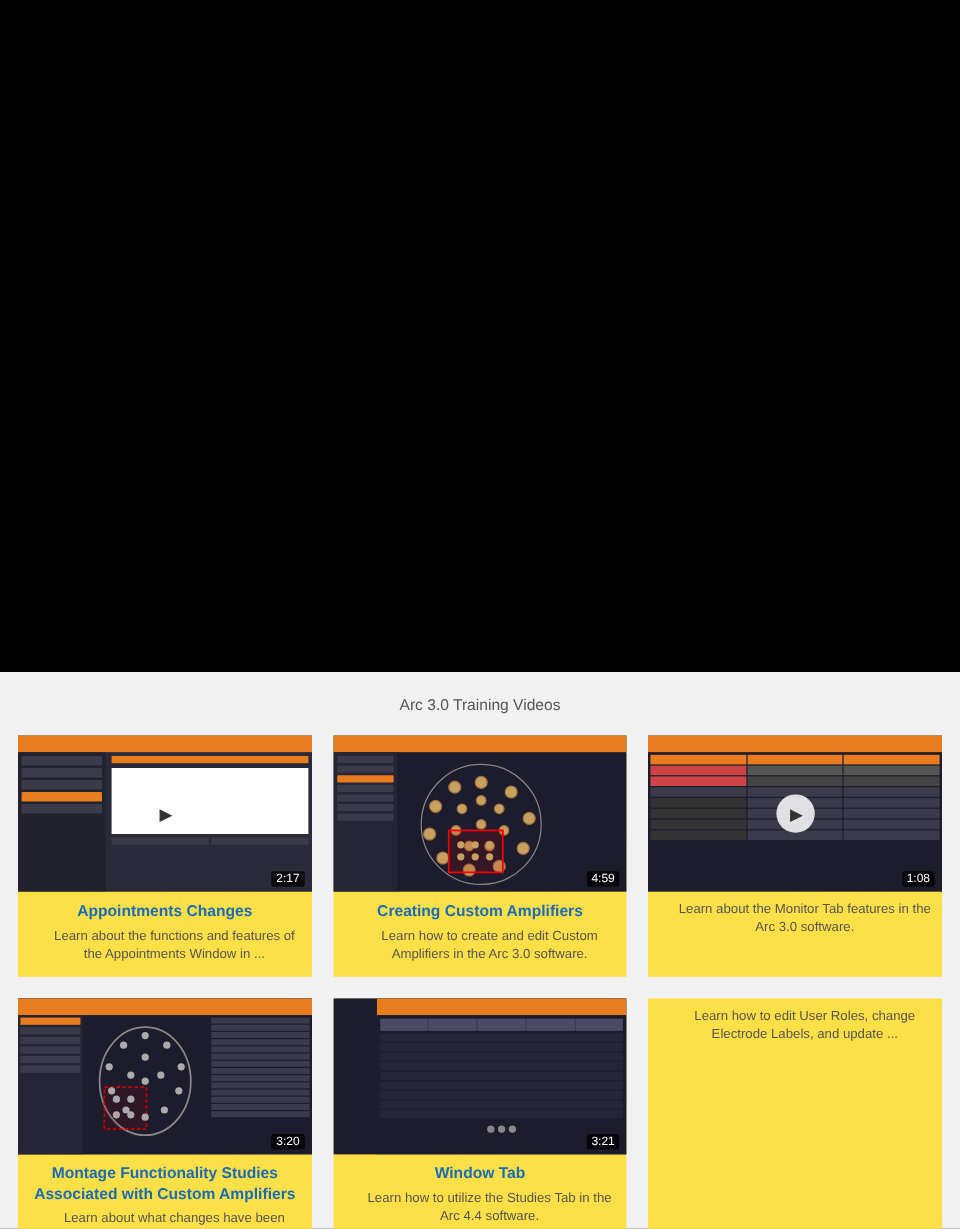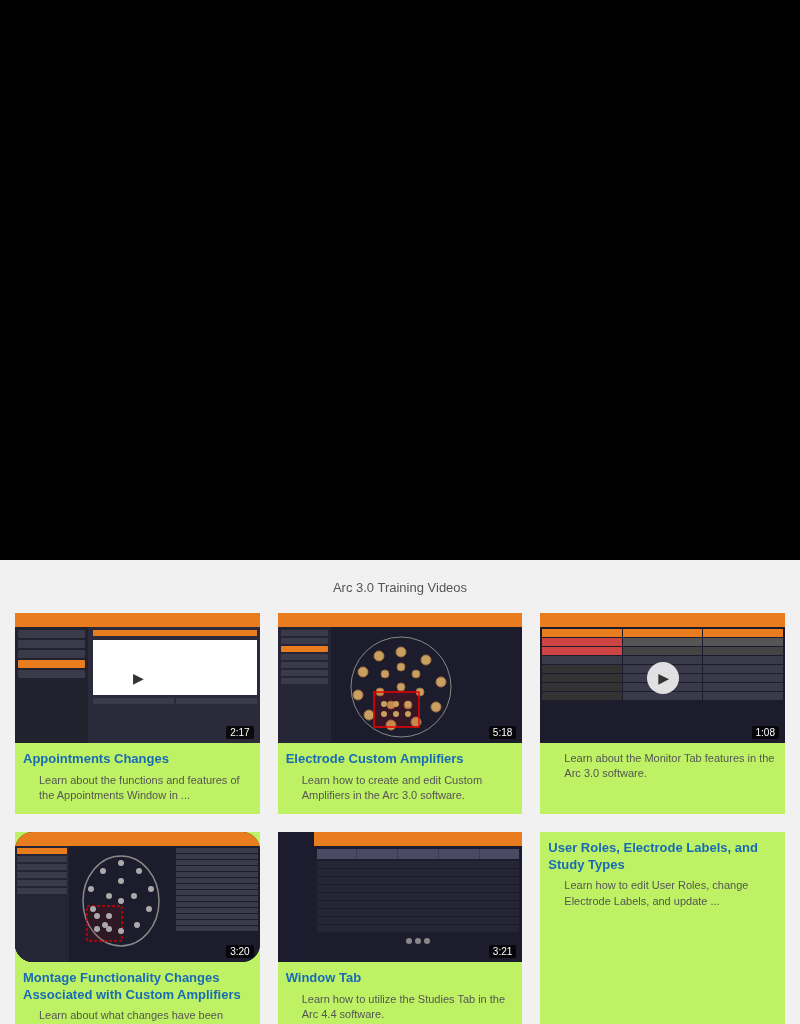--- a/index.html
+++ b/index.html
@@ -21,43 +21,43 @@
       font-size: 13px;
       color: #555;
       margin-bottom: 18px;
     }
     .video-grid {
       display: grid;
       grid-template-columns: repeat(3, 1fr);
       gap: 18px;
     }
     .video-card {
-      background: #bef264;
+      background: #fde047;
       cursor: pointer;
+      text-align: center;
     }
     .video-thumb {
       position: relative;
       width: 100%;
       height: 130px;
       background: #1a1a2e;
       overflow: hidden;
     }
     
     .thumb-appointments {
       background: linear-gradient(135deg, #1c1c2e 60%, #2a2a3e 100%);
     }
     .thumb-custom-amp {
       background: linear-gradient(135deg, #1c1c2e 60%, #2a2a3e 100%);
     }
     .thumb-monitor {
       background: linear-gradient(135deg, #1c1c2e 60%, #2a2a3e 100%);
     }
     .thumb-montage {
       background: linear-gradient(135deg, #1c1c2e 60%, #2a2a3e 100%);
-      border-radius: 18px;
     }
     .thumb-studies {
       background: linear-gradient(135deg, #1c1c2e 60%, #2a2a3e 100%);
       padding-left: 36px;
     }
     .thumb-roles {
       background: linear-gradient(135deg, #1c1c2e 60%, #2a2a3e 100%);
     }
 
     
@@ -338,25 +338,25 @@
 
                 <circle cx="48" cy="72" r="3" fill="#c8a060"></circle>
                 <circle cx="60" cy="72" r="3" fill="#c8a060"></circle>
                 <circle cx="72" cy="72" r="3" fill="#c8a060"></circle>
                 <circle cx="48" cy="82" r="3" fill="#c8a060"></circle>
                 <circle cx="60" cy="82" r="3" fill="#c8a060"></circle>
                 <circle cx="72" cy="82" r="3" fill="#c8a060"></circle>
               </svg>
             </div>
           </div>
-          <div class="duration-badge">5:18</div>
+          <div class="duration-badge">4:59</div>
         </div>
       </div>
       <div class="video-info">
-        <div class="video-title">Electrode Custom Amplifiers</div>
+        <div class="video-title">Creating Custom Amplifiers</div>
         <div class="video-desc">Learn how to create and edit Custom Amplifiers in the Arc 3.0 software.</div>
       </div>
     </div>
 
     <div class="video-card">
       <div class="video-thumb thumb-monitor">
         <div class="thumb-inner">
           <div class="mon-bar"></div>
           <div class="mon-body">
             <div class="mon-table">
@@ -466,21 +466,21 @@
               <div class="mont-right-row"></div>
               <div class="mont-right-row"></div>
               <div class="mont-right-row"></div>
               <div class="mont-right-row"></div>
             </div>
           </div>
           <div class="duration-badge">3:20</div>
         </div>
       </div>
       <div class="video-info">
-        <div class="video-title">Montage Functionality Changes Associated with Custom Amplifiers</div>
+        <div class="video-title">Montage Functionality Studies Associated with Custom Amplifiers</div>
         <div class="video-desc">Learn about what changes have been made to the Montage Functionality, ...</div>
       </div>
     </div>
 
     <div class="video-card">
       <div class="video-thumb thumb-studies">
         <div class="thumb-inner">
           <div class="stud-bar"></div>
           <div class="stud-body">
             <div class="stud-header-row">
@@ -509,21 +509,20 @@
         </div>
       </div>
       <div class="video-info">
         <div class="video-title">Window Tab</div>
         <div class="video-desc">Learn how to utilize the Studies Tab in the Arc 4.4 software.</div>
       </div>
     </div>
 
     <div class="video-card">
       <div class="video-info">
-        <div class="video-title">User Roles, Electrode Labels, and Study Types</div>
         <div class="video-desc">Learn how to edit User Roles, change Electrode Labels, and update ...</div>
       </div>
     </div>
 
   </div>
 </div>
 
 <div class="bottom-black"></div>
 
 </body></html>

